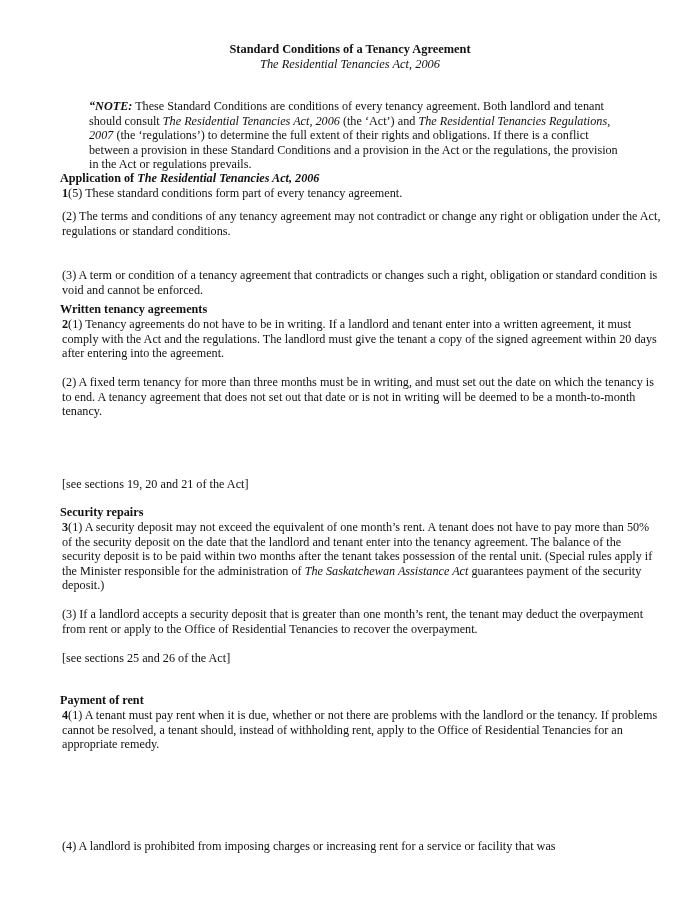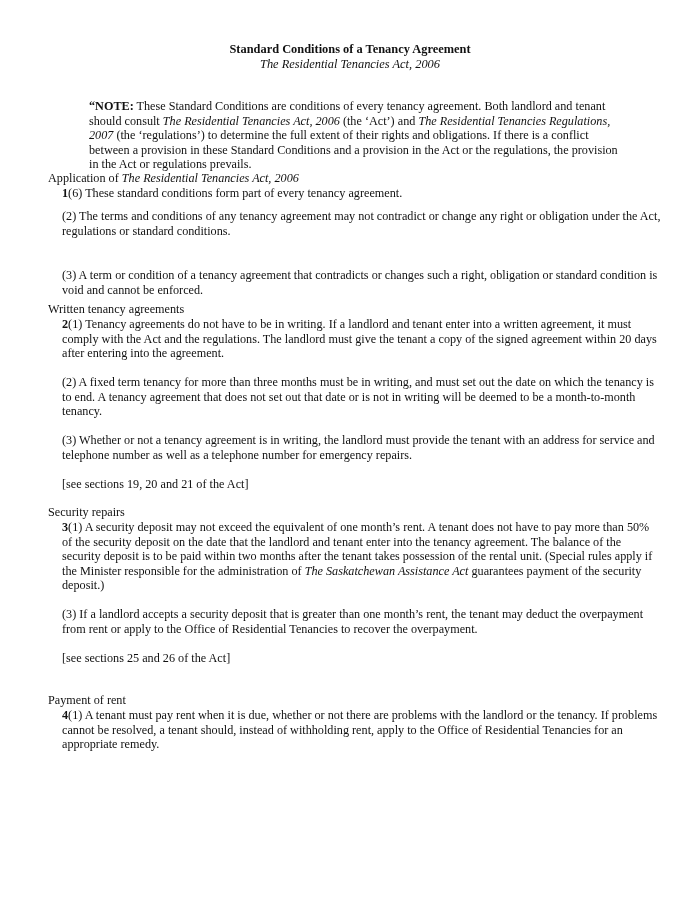--- a/index.html
+++ b/index.html
@@ -5,48 +5,48 @@
   html, body { margin: 0; padding: 0; background: #ffffff; }
   body {
     width: 700px; height: 906px; overflow: hidden; position: relative;
     font-family: "Liberation Serif", "DejaVu Serif", serif;
     color: #111; font-size: 12.2px; line-height: 14.6px;
   }
   .page { position: absolute; left: 0; top: 0; width: 700px; height: 906px; }
   .title { position: absolute; top: 42px; left: 0; width: 700px; text-align: center; font-weight: bold; font-size: 12.4px; }
   .subtitle { position: absolute; top: 57px; left: 0; width: 700px; text-align: center; font-style: italic; font-size: 12.4px; }
   .note { position: absolute; top: 99px; left: 89px; width: 540px; }
-  .note b { font-weight: bold; }
-  .sec-head { position: absolute; left: 48px; font-weight: normal; }
+  .note b { font-weight: bold; font-style: italic; }
+  .sec-head { position: absolute; left: 60px; font-weight: bold; }
   .para { position: absolute; left: 62px; width: 600px; }
   i { font-style: italic; }
   b { font-weight: bold; }
 </style>
 </head>
 <body>
 
 <div class="page">
   <div class="title">Standard Conditions of a Tenancy Agreement</div>
   <div class="subtitle">The Residential Tenancies Act, 2006</div>
 
   <div class="note">
     <b>“NOTE:</b><span>  These Standard Conditions are conditions of every tenancy agreement.  Both landlord and tenant should consult </span><i>The Residential Tenancies Act, 2006</i><span> (the ‘Act’) and </span><i>The Residential Tenancies Regulations, 2007</i><span> (the ‘regulations’) to determine the full extent of their rights and obligations. If there is a conflict between a provision in these Standard Conditions and a provision in the Act or the regulations, the provision in the Act or regulations prevails.</span>
   </div>
 
   <div class="sec-head" style="top:171px"><span>Application of </span><i>The Residential Tenancies Act, 2006</i></div>
-  <div class="para" style="top:186px"><b>1</b><span>(6)  These standard conditions form part of every tenancy agreement.</span></div>
+  <div class="para" style="top:186px"><b>1</b><span>(5)  These standard conditions form part of every tenancy agreement.</span></div>
   <div class="para" style="top:209px">(2)  The terms and conditions of any tenancy agreement may not contradict or change any right or obligation under the Act, regulations or standard conditions.</div>
   <div class="para" style="top:268px">(3)  A term or condition of a tenancy agreement that contradicts or changes such a right, obligation or standard condition is void and cannot be enforced.</div>
 
   <div class="sec-head" style="top:302px">Written tenancy agreements</div>
   <div class="para" style="top:317px"><b>2</b><span>(1)  Tenancy agreements do not have to be in writing. If a landlord and tenant enter into a written agreement, it must comply with the Act and the regulations. The landlord must give the tenant a copy of the signed agreement within 20 days after entering into the agreement.</span></div>
   <div class="para" style="top:375px">(2)  A fixed term tenancy for more than three months must be in writing, and must set out the date on which the tenancy is to end.  A tenancy agreement that does not set out that date or is not in writing will be deemed to be a month-to-month tenancy.</div>
-  <div class="para" style="top:433px">(3)  Whether or not a tenancy agreement is in writing, the landlord must provide the tenant with an address for service and telephone number as well as a telephone number for emergency repairs.</div>
   <div class="para" style="top:477px">[see sections 19, 20 and 21 of the Act]</div>
 
   <div class="sec-head" style="top:505px">Security repairs</div>
   <div class="para" style="top:520px"><b>3</b><span>(1)  A security deposit may not exceed the equivalent of one month’s rent. A tenant does not have to pay more than 50% of the security deposit on the date that the landlord and tenant enter into the tenancy agreement. The balance of the security deposit is to be paid within two months after the tenant takes possession of the rental unit. (Special rules apply if the Minister responsible for the administration of </span><i>The Saskatchewan Assistance Act</i><span> guarantees payment of the security deposit.)</span></div>
   <div class="para" style="top:607px">(3)  If a landlord accepts a security deposit that is greater than one month’s rent, the tenant may deduct the overpayment from rent or apply to the Office of Residential Tenancies to recover the overpayment.</div>
   <div class="para" style="top:651px">[see sections 25 and 26 of the Act]</div>
 
   <div class="sec-head" style="top:693px">Payment of rent</div>
   <div class="para" style="top:708px"><b>4</b><span>(1)  A tenant must pay rent when it is due, whether or not there are problems with the landlord or the tenancy. If problems cannot be resolved, a tenant should, instead of withholding rent, apply to the Office of Residential Tenancies for an appropriate remedy.</span></div>
+  <div class="para" style="top:839px">(4)  A landlord is prohibited from imposing charges or increasing rent for a service or facility that was</div>
 </div>
 
 </body></html>

